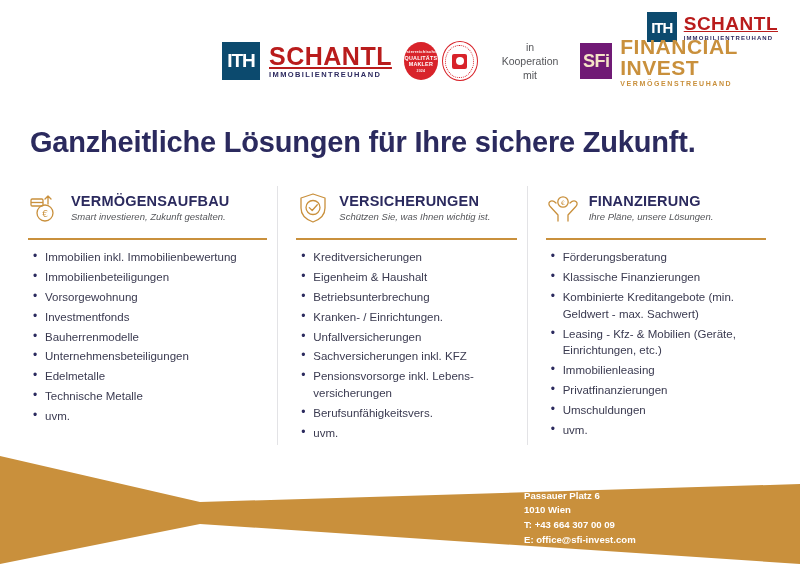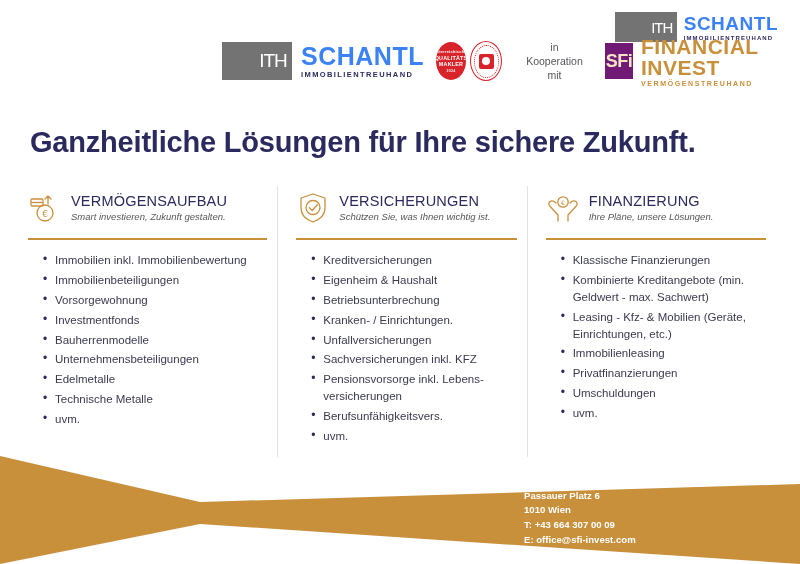--- a/index.html
+++ b/index.html
@@ -38,38 +38,38 @@
     position: absolute;
     top: 38px;
     left: 0;
     width: 800px;
     height: 46px;
     display: flex;
     align-items: center;
   }
 
   .ith-mark {
-    background: #737373;
+    background: #0c4a6e;
     color: #ffffff;
-    font-weight: normal;
+    font-weight: bold;
     display: flex;
     align-items: center;
     justify-content: center;
     letter-spacing: -1px;
     font-family: "Liberation Sans", sans-serif;
-    padding-left: 32px;
   }
   .ith-mark.big { width: 38px; height: 38px; font-size: 19px; }
   .ith-mark.small { width: 30px; height: 30px; font-size: 15px; }
 
   .schantl-words { line-height: 1; }
   .schantl-name {
     font-weight: bold;
-    color: #3b82f6;
+    color: #b91c1c;
     letter-spacing: 0.5px;
+    text-decoration: underline;
   }
   .schantl-name.big { font-size: 25px; }
   .schantl-name.small { font-size: 19px; }
   .schantl-sub {
     color: #2E2B60;
     letter-spacing: 1.4px;
     font-weight: bold;
     margin-top: 2px;
   }
   .schantl-sub.big { font-size: 7.5px; }
@@ -186,39 +186,39 @@
   .col-head {
     display: flex;
     align-items: center;
     gap: 9px;
     height: 44px;
   }
   .col-icon { width: 34px; height: 34px; flex: none; }
   .col-titles { line-height: 1.12; }
   .col-title {
     font-size: 14.5px;
-    font-weight: normal;
+    font-weight: bold;
     color: #2B2A5E;
     letter-spacing: .2px;
   }
   .col-tag {
     font-size: 9.5px;
     font-style: italic;
     color: #55565A;
     margin-top: 3px;
   }
 
   .rule {
     height: 2px;
     background: #C9903C;
     margin: 8px 0 9px 0;
   }
 
   ul.items {
-    margin: 12px;
+    margin: 2px;
     padding: 0 0 0 15px;
     list-style: none;
   }
   ul.items li {
     font-size: 11.5px;
     color: #3A3A50;
     line-height: 1.47;
     margin-bottom: 3px;
     position: relative;
   }
@@ -385,20 +385,21 @@
           <path d="M24 12c2.2-2.2 4.6-2.6 6.2-1.3 1.5 1.3 1 3.4-.6 5.1L22 24v6" stroke-linecap="round" stroke-linejoin="round"></path>
         </svg>
       </span>
       <span class="col-titles">
         <span class="col-title" style="display:block;">FINANZIERUNG</span>
         <span class="col-tag" style="display:block;text-align:right;">Ihre Pläne, unsere Lösungen.</span>
       </span>
     </div>
     <div class="rule"></div>
     <ul class="items">
+      <li>Förderungsberatung</li>
       <li>Klassische Finanzierungen</li>
       <li>Kombinierte Kreditangebote (min. Geldwert - max. Sachwert)</li>
       <li>Leasing - Kfz- &amp; Mobilien (Geräte, Einrichtungen, etc.)</li>
       <li>Immobilienleasing</li>
       <li>Privatfinanzierungen</li>
       <li>Umschuldungen</li>
       <li>uvm.</li>
     </ul>
   </div>
 

